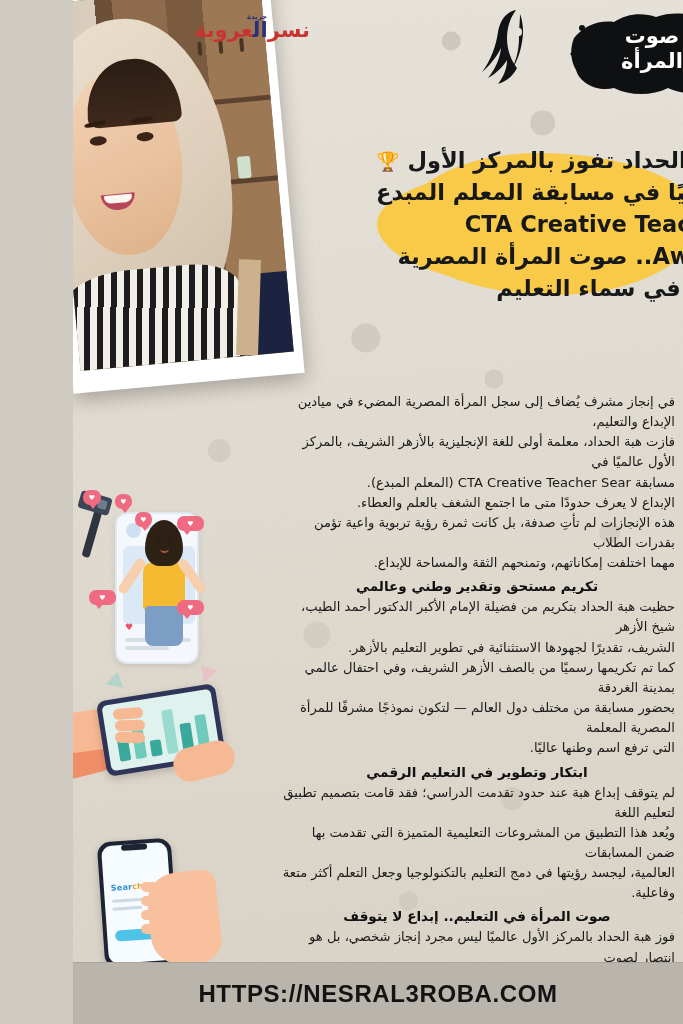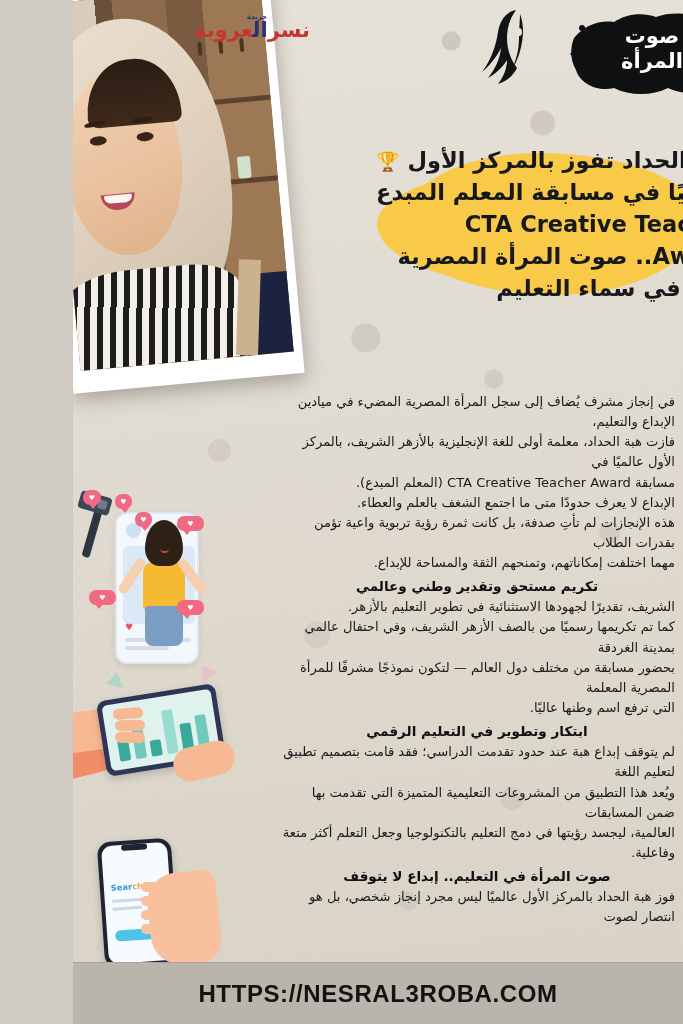--- a/index.html
+++ b/index.html
@@ -653,26 +653,27 @@
       <span class="ln">عالميًا في مسابقة المعلم المبدع</span>
       <span class="ln">CTA Creative Teacher</span>
       <span class="ln">Award.. صوت المرأة المصرية</span>
       <span class="ln">يعلو في سماء التعليم</span>
     </div>
   </div>
 
   <div class="article">
     <p>في إنجاز مشرف يُضاف إلى سجل المرأة المصرية المضيء في ميادين الإبداع والتعليم،</p>
     <p>فازت هبة الحداد، معلمة أولى للغة الإنجليزية بالأزهر الشريف، بالمركز الأول عالميًا في</p>
-    <p>مسابقة CTA Creative Teacher Award (المعلم المبدع).</p>
+    <p>مسابقة CTA Creative Teacher Sear (المعلم المبدع).</p>
     <p>الإبداع لا يعرف حدودًا متى ما اجتمع الشغف بالعلم والعطاء.</p>
     <p>هذه الإنجازات لم تأتِ صدفة، بل كانت ثمرة رؤية تربوية واعية تؤمن بقدرات الطلاب</p>
     <p>مهما اختلفت إمكاناتهم، وتمنحهم الثقة والمساحة للإبداع.</p>
 
     <p class="sub">تكريم مستحق وتقدير وطني وعالمي</p>
+    <p>حظيت هبة الحداد بتكريم من فضيلة الإمام الأكبر الدكتور أحمد الطيب، شيخ الأزهر</p>
     <p>الشريف، تقديرًا لجهودها الاستثنائية في تطوير التعليم بالأزهر.</p>
     <p>كما تم تكريمها رسميًا من بالصف الأزهر الشريف، وفي احتفال عالمي بمدينة الغردقة</p>
     <p>بحضور مسابقة من مختلف دول العالم — لتكون نموذجًا مشرفًا للمرأة المصرية المعلمة</p>
     <p>التي ترفع اسم وطنها عاليًا.</p>
 
     <p class="sub">ابتكار وتطوير في التعليم الرقمي</p>
     <p>لم يتوقف إبداع هبة عند حدود تقدمت الدراسي؛ فقد قامت بتصميم تطبيق لتعليم اللغة</p>
     <p>ويُعد هذا التطبيق من المشروعات التعليمية المتميزة التي تقدمت بها ضمن المسابقات</p>
     <p>العالمية، ليجسد رؤيتها في دمج التعليم بالتكنولوجيا وجعل التعلم أكثر متعة وفاعلية.</p>
 

